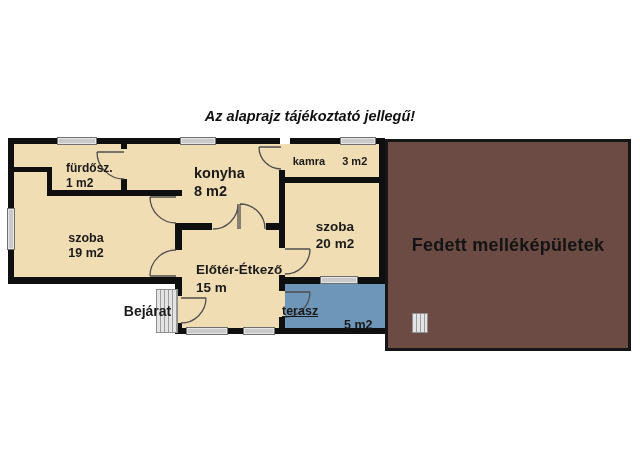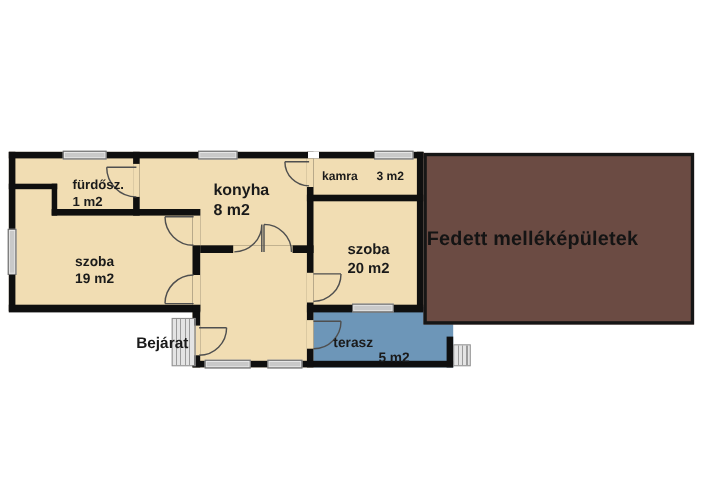--- a/index.html
+++ b/index.html
@@ -12,43 +12,44 @@
   .room{position:absolute;background:var(--room_fill);}
   .terrace{position:absolute;background:var(--terrace_fill);}
   .wall{position:absolute;background:var(--wall);}
   .gap-white{position:absolute;background:var(--background);}
   .window{position:absolute;background:var(--window_fill);
           border:1px solid var(--window_border);
           box-shadow:inset 0 0 0 1px #e6e6e6;}
   .door-gap{position:absolute;background:var(--room_fill);}
   .steps{position:absolute;border:1px solid #8f8f8f;
          background:repeating-linear-gradient(90deg,var(--steps_fill) 0 3px,var(--steps_line) 3px 4px);}
-  .outbuilding{position:absolute;left:385px;top:139px;width:246px;height:156px;
+  .outbuilding{position:absolute;left:385px;top:139px;width:246px;height:212px;
                background:var(--outbuilding_fill);border:3px solid #161616;
-               display:flex;align-items:center;justify-content:flex-start;}
+               display:flex;align-items:center;justify-content:center;}
   .outbuilding span{font-size:18px;font-weight:bold;color:#141414;letter-spacing:.2px;}
   .room-label{position:absolute;font-weight:bold;color:var(--text);white-space:nowrap;}
   .lbl-furdo{left:66px;top:161px;font-size:12px;line-height:15px;}
   .lbl-konyha{left:194px;top:164px;font-size:14.5px;line-height:18px;}
   .lbl-kamra{left:288px;top:155px;width:84px;text-align:center;font-size:11px;}
   .lbl-kamra .sp{margin-left:17px;}
   .lbl-szoba19{left:57px;top:231px;width:58px;text-align:center;font-size:12.5px;line-height:15px;}
   .lbl-szoba20{left:303px;top:218px;width:64px;text-align:center;font-size:13.5px;line-height:17px;}
   .lbl-eloter{left:196px;top:261px;font-size:13.5px;line-height:18px;}
-  .lbl-terasz-name{left:303px;top:304px;font-size:12.5px;}
+  .lbl-terasz-name{left:282px;top:304px;font-size:12.5px;text-decoration:underline;}
   .lbl-terasz-area{left:344px;top:318px;font-size:12.5px;}
   .lbl-bejarat{left:118px;top:303px;width:59px;text-align:center;font-size:14px;}
   svg.doors{position:absolute;left:0;top:0;}
   svg.doors path{stroke:var(--door_arc);stroke-width:1.3;fill:none;}
 </style>
 </head>
 <body>
 
 <div id="plan">
 
+  <div class="title">Az alaprajz tájékoztató jellegű!</div>
 
   <div class="room" style="left:8px;top:138px;width:377px;height:145px"></div>
   <div class="room" style="left:175px;top:277px;width:110px;height:57px"></div>
   <div class="terrace" style="left:285px;top:279px;width:127px;height:55px"></div>
 
   <div class="wall" style="left:8px;top:138px;width:377px;height:6px"></div>
   <div class="wall" style="left:8px;top:138px;width:6px;height:145px"></div>
   <div class="wall" style="left:8px;top:277px;width:174px;height:7px"></div>
   <div class="wall" style="left:175px;top:277px;width:7px;height:57px"></div>
   <div class="wall" style="left:175px;top:328px;width:237px;height:6px"></div>
@@ -113,17 +114,21 @@
     <span>kamra</span><span class="sp">3 m2</span>
   </div>
   <div class="room-label lbl-szoba19">
     <div>szoba</div>
     <div>19 m2</div>
   </div>
   <div class="room-label lbl-szoba20">
     <div>szoba</div>
     <div>20 m2</div>
   </div>
+  <div class="room-label lbl-eloter">
+    <div>Előtér-Étkező</div>
+    <div>15 m</div>
+  </div>
   <div class="room-label lbl-terasz-name">terasz</div>
   <div class="room-label lbl-terasz-area">5 m2</div>
   <div class="room-label lbl-bejarat">Bejárat</div>
 
 </div>
 
 </body></html>

